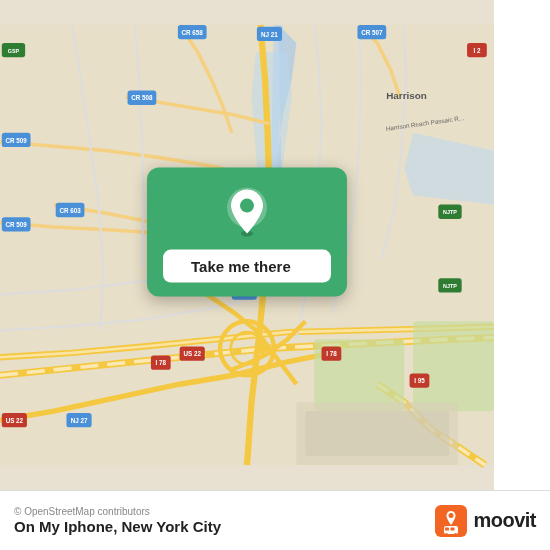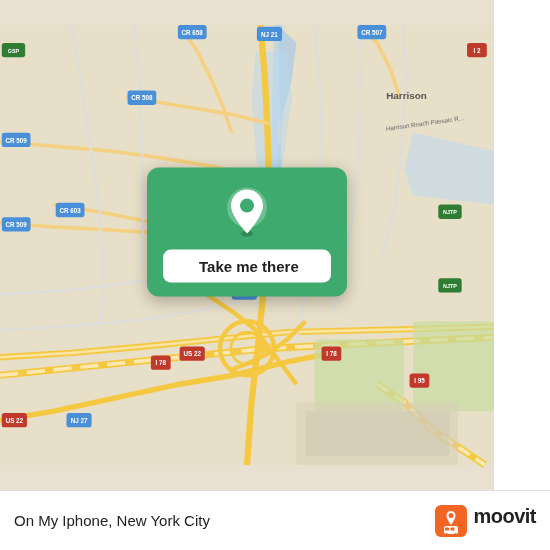--- a/index.html
+++ b/index.html
@@ -44,21 +44,21 @@
       width: 52px;
       height: 52px;
       margin-bottom: 12px;
     }
 
     #take-me-there-btn {
       background: white;
       color: #222;
       border: none;
       border-radius: 8px;
-      padding: 8px 36px;
+      padding: 8px 28px;
       font-size: 15px;
       font-weight: 600;
       cursor: pointer;
       white-space: nowrap;
       width: 100%;
       text-align: left;
     }
 
     #footer {
       width: 550px;
@@ -77,27 +77,27 @@
       gap: 1px;
     }
 
     #attribution {
       font-size: 10px;
       color: #888;
     }
 
     #location-name {
       font-size: 15px;
-      font-weight: 400;
+      font-weight: 700;
       color: #222;
     }
 
     #moovit-logo {
       display: flex;
-      align-items: flex-start;
+      align-items: center;
       gap: 6px;
     }
 
     #moovit-icon {
       width: 32px;
       height: 32px;
     }
 
     #moovit-text {
       font-size: 20px;
@@ -233,20 +233,21 @@
       <path d="M26 4 C17.2 4 10 11.2 10 20 C10 31 26 48 26 48 C26 48 42 31 42 20 C42 11.2 34.8 4 26 4Z" fill="white"></path>
       <circle cx="26" cy="20" r="7" fill="#3eaa6d"></circle>
     </svg>
 
     <button id="take-me-there-btn">Take me there</button>
   </div>
 </div>
 
 <div id="footer">
   <div id="footer-left">
+    <span id="attribution">© OpenStreetMap contributors</span>
     <span id="location-name">On My Iphone, New York City</span>
   </div>
 
   <div id="moovit-logo">
 
     <svg id="moovit-icon" viewBox="0 0 32 32" xmlns="http://www.w3.org/2000/svg">
       <rect width="32" height="32" rx="6" fill="#f26522"></rect>
 
       <path d="M16 6 C13.5 6 11.5 8 11.5 10.5 C11.5 14 16 20 16 20 C16 20 20.5 14 20.5 10.5 C20.5 8 18.5 6 16 6Z" fill="white"></path>
       <circle cx="16" cy="10.5" r="2.5" fill="#f26522"></circle>

